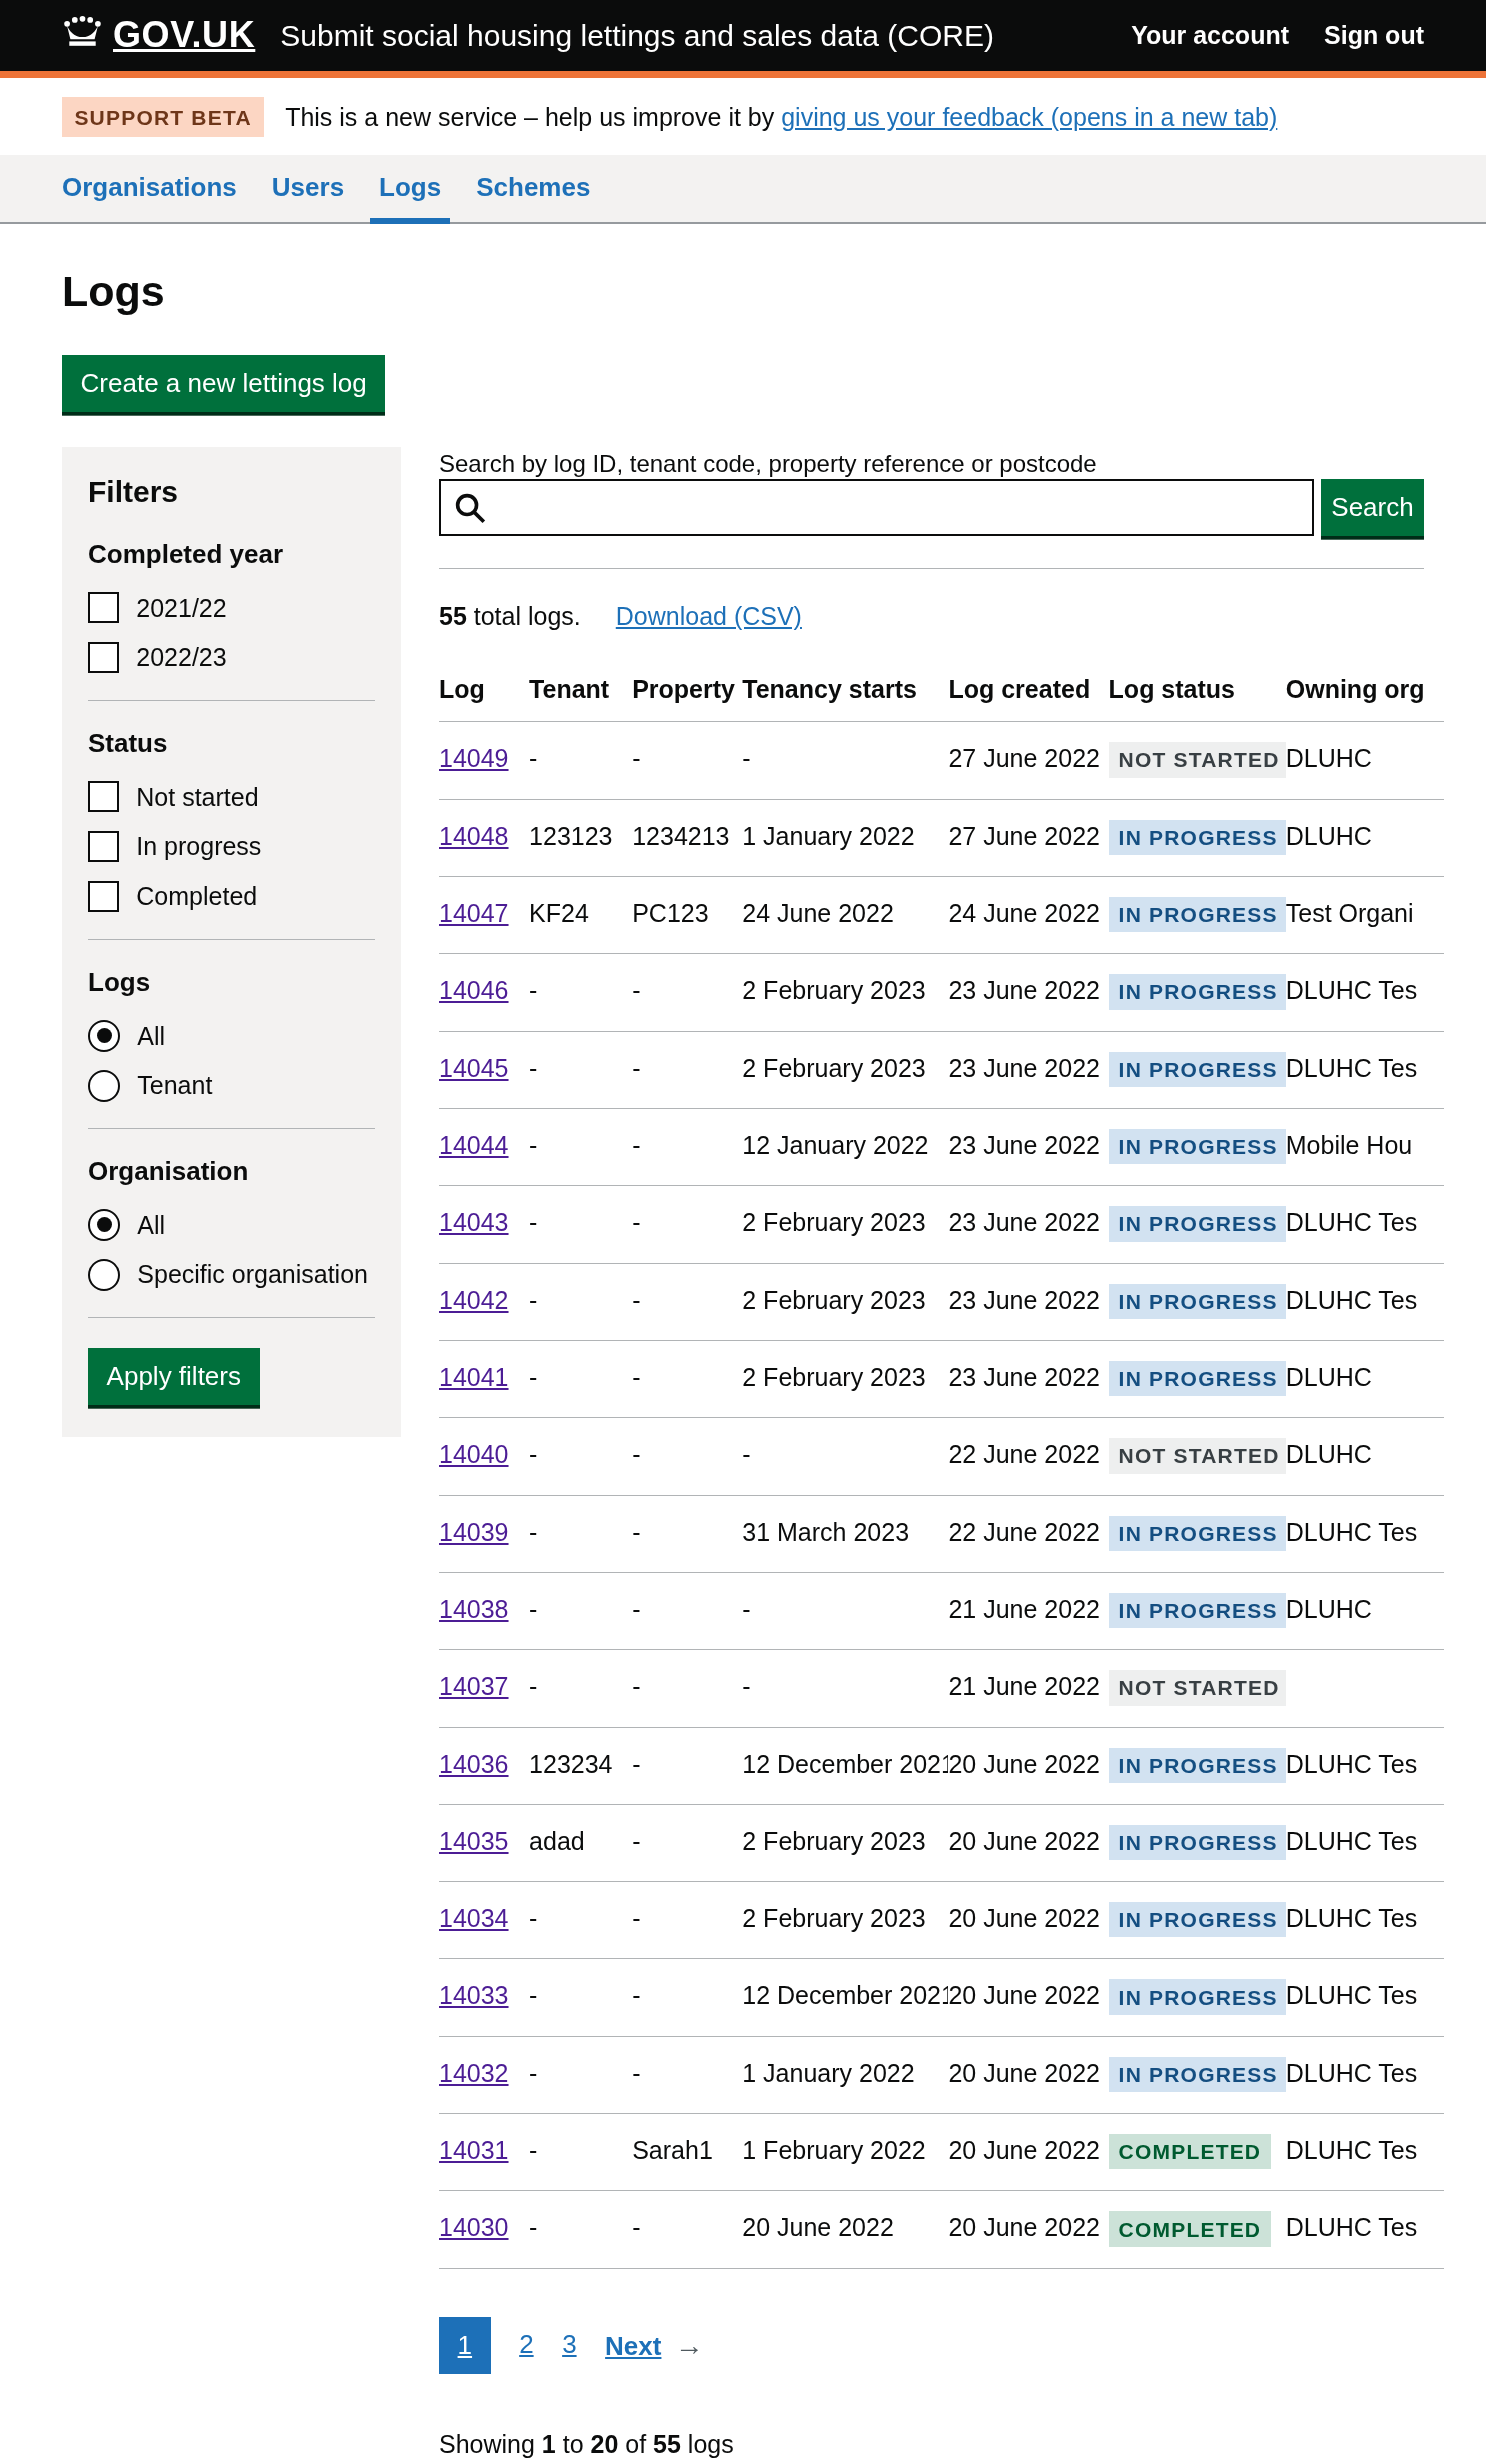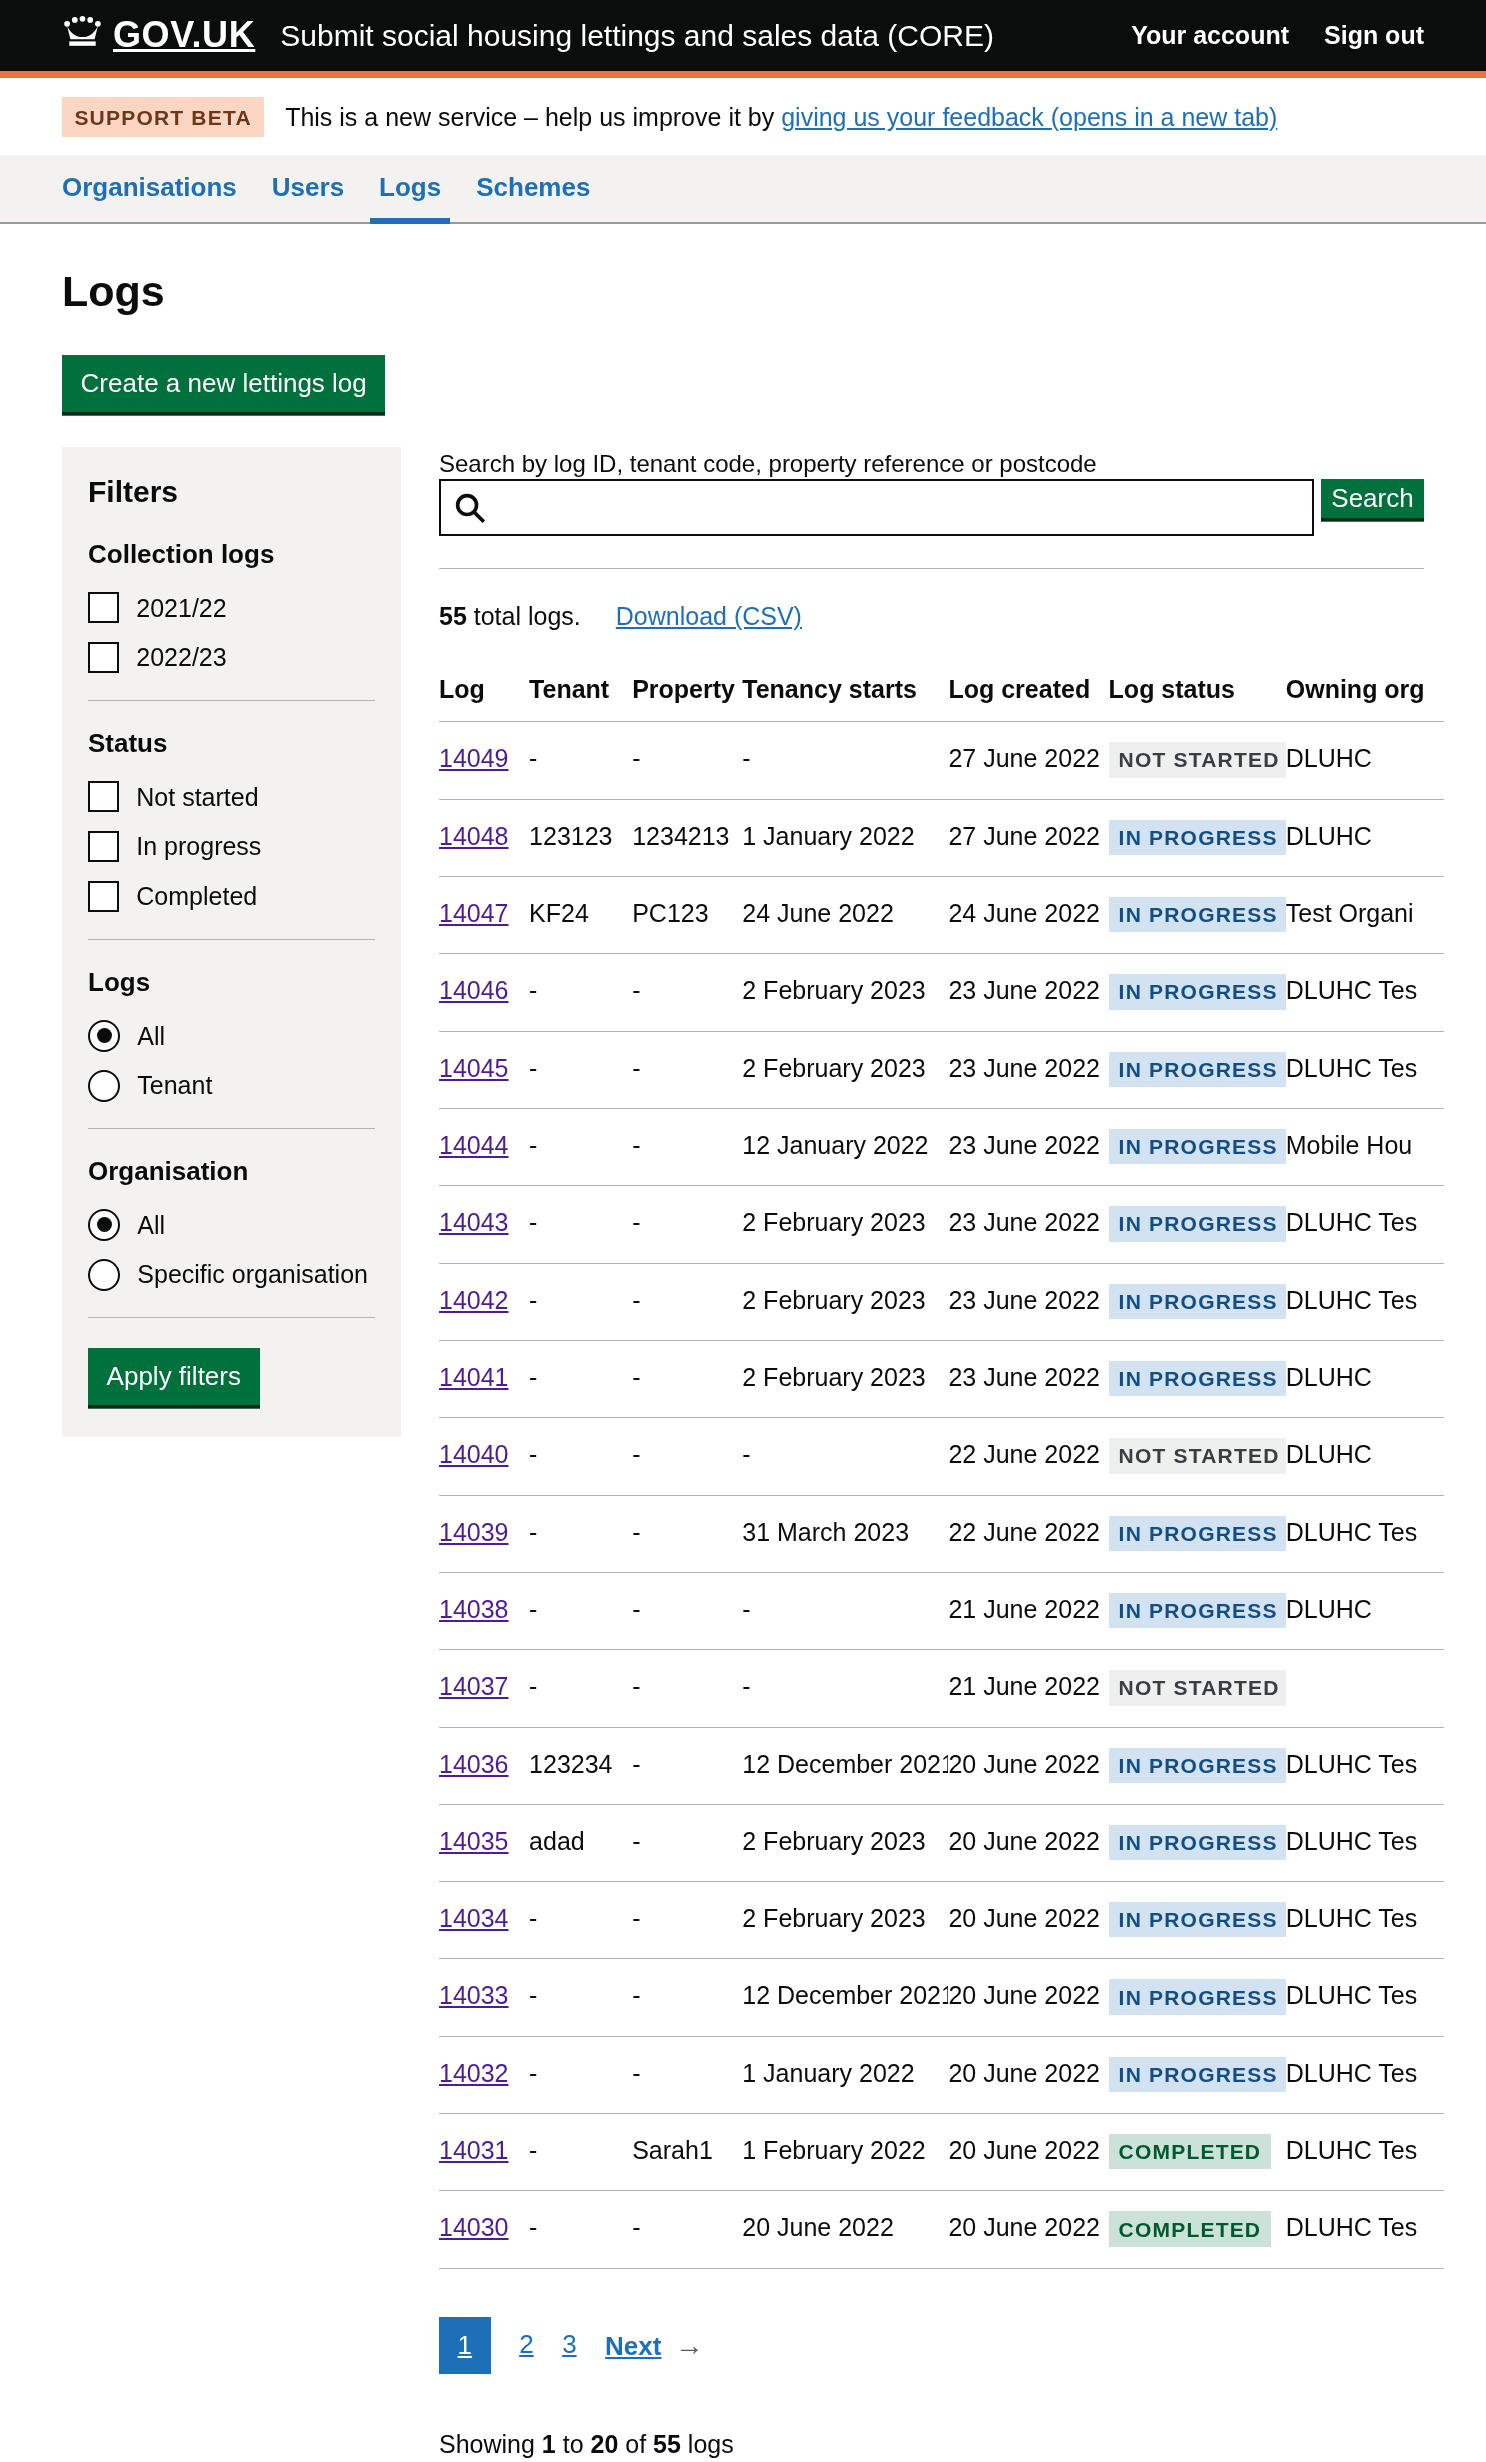--- a/index.html
+++ b/index.html
@@ -87,21 +87,21 @@
   
   .main-col { flex:1 1 auto; min-width:0; }
   .search-label { font-size:24px; margin-bottom:19px; }
   .search-row { display:flex; align-items:stretch; }
   .search-input-wrap { position:relative; flex:1 1 auto; }
   .search-input {
     width:100%; height:57px; border:2.5px solid #0b0c0c;
     font-size:25px; font-family:inherit; padding:0 12.4px 0 57px; outline:none;
   }
   .search-icon-holder { position:absolute; left:15px; top:12.4px; }
-  .search-btn { width:103px; height:39px; margin-left:7.4px; flex:0 0 103px; padding:0; }
+  .search-btn { width:103px; height:57px; margin-left:7.4px; flex:0 0 103px; padding:0; }
 
   .results-divider { border:none; border-top:1.9px solid #b1b4b6; margin:32px 0 0; }
   .results-line { margin-top:31px; font-size:25px; display:flex; align-items:baseline; }
   .results-line b { font-weight:700; }
   .download-link { margin-left:35px; font-size:25px; }
 
   
   .table-wrap { width:1005px; overflow:hidden; margin-top:25px; }
   table.logs { border-collapse:collapse; width:1090px; table-layout:fixed; font-size:25px; }
   .logs th {
@@ -182,21 +182,21 @@
   <h1 class="page-title">Logs</h1>
 
   <button class="btn-green create-btn">Create a new lettings log</button>
 
   <div class="layout">
 
     <aside class="filters">
       <h2 class="filters-title">Filters</h2>
 
       <div>
-        <h3 class="filter-group-label">Collection logs</h3>
+        <h3 class="filter-group-label">Completed year</h3>
         <div class="filter-option">
           <span class="checkbox"></span>
           <span class="opt-label">2021/22</span>
         </div>
         <div class="filter-option">
           <span class="checkbox"></span>
           <span class="opt-label">2022/23</span>
         </div>
       </div>
       <hr class="filter-divider">

